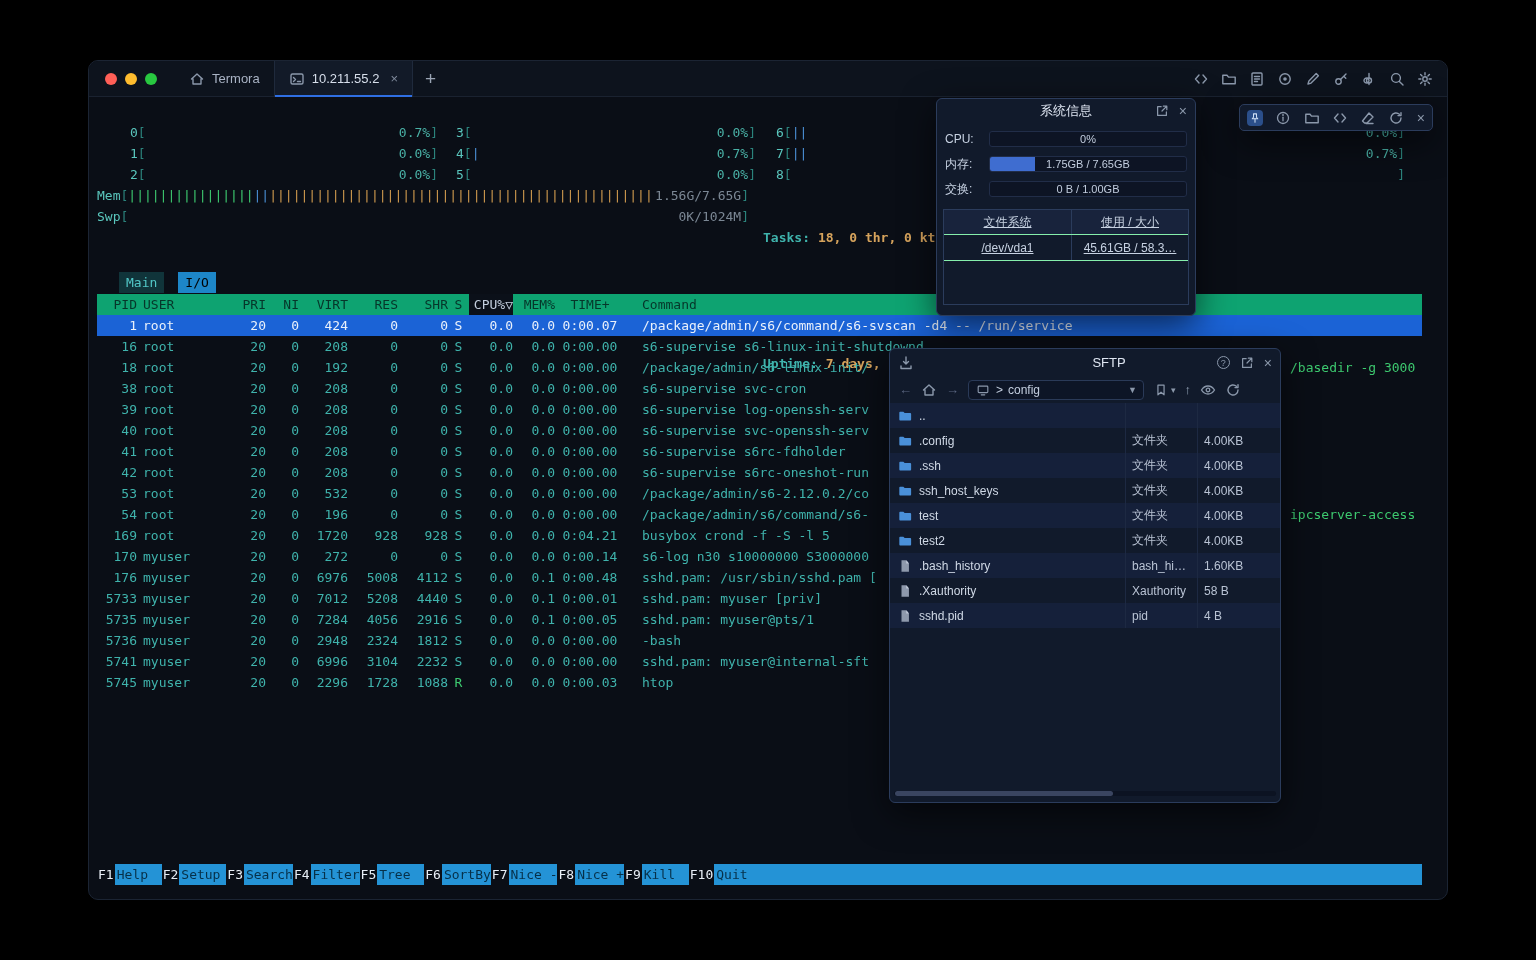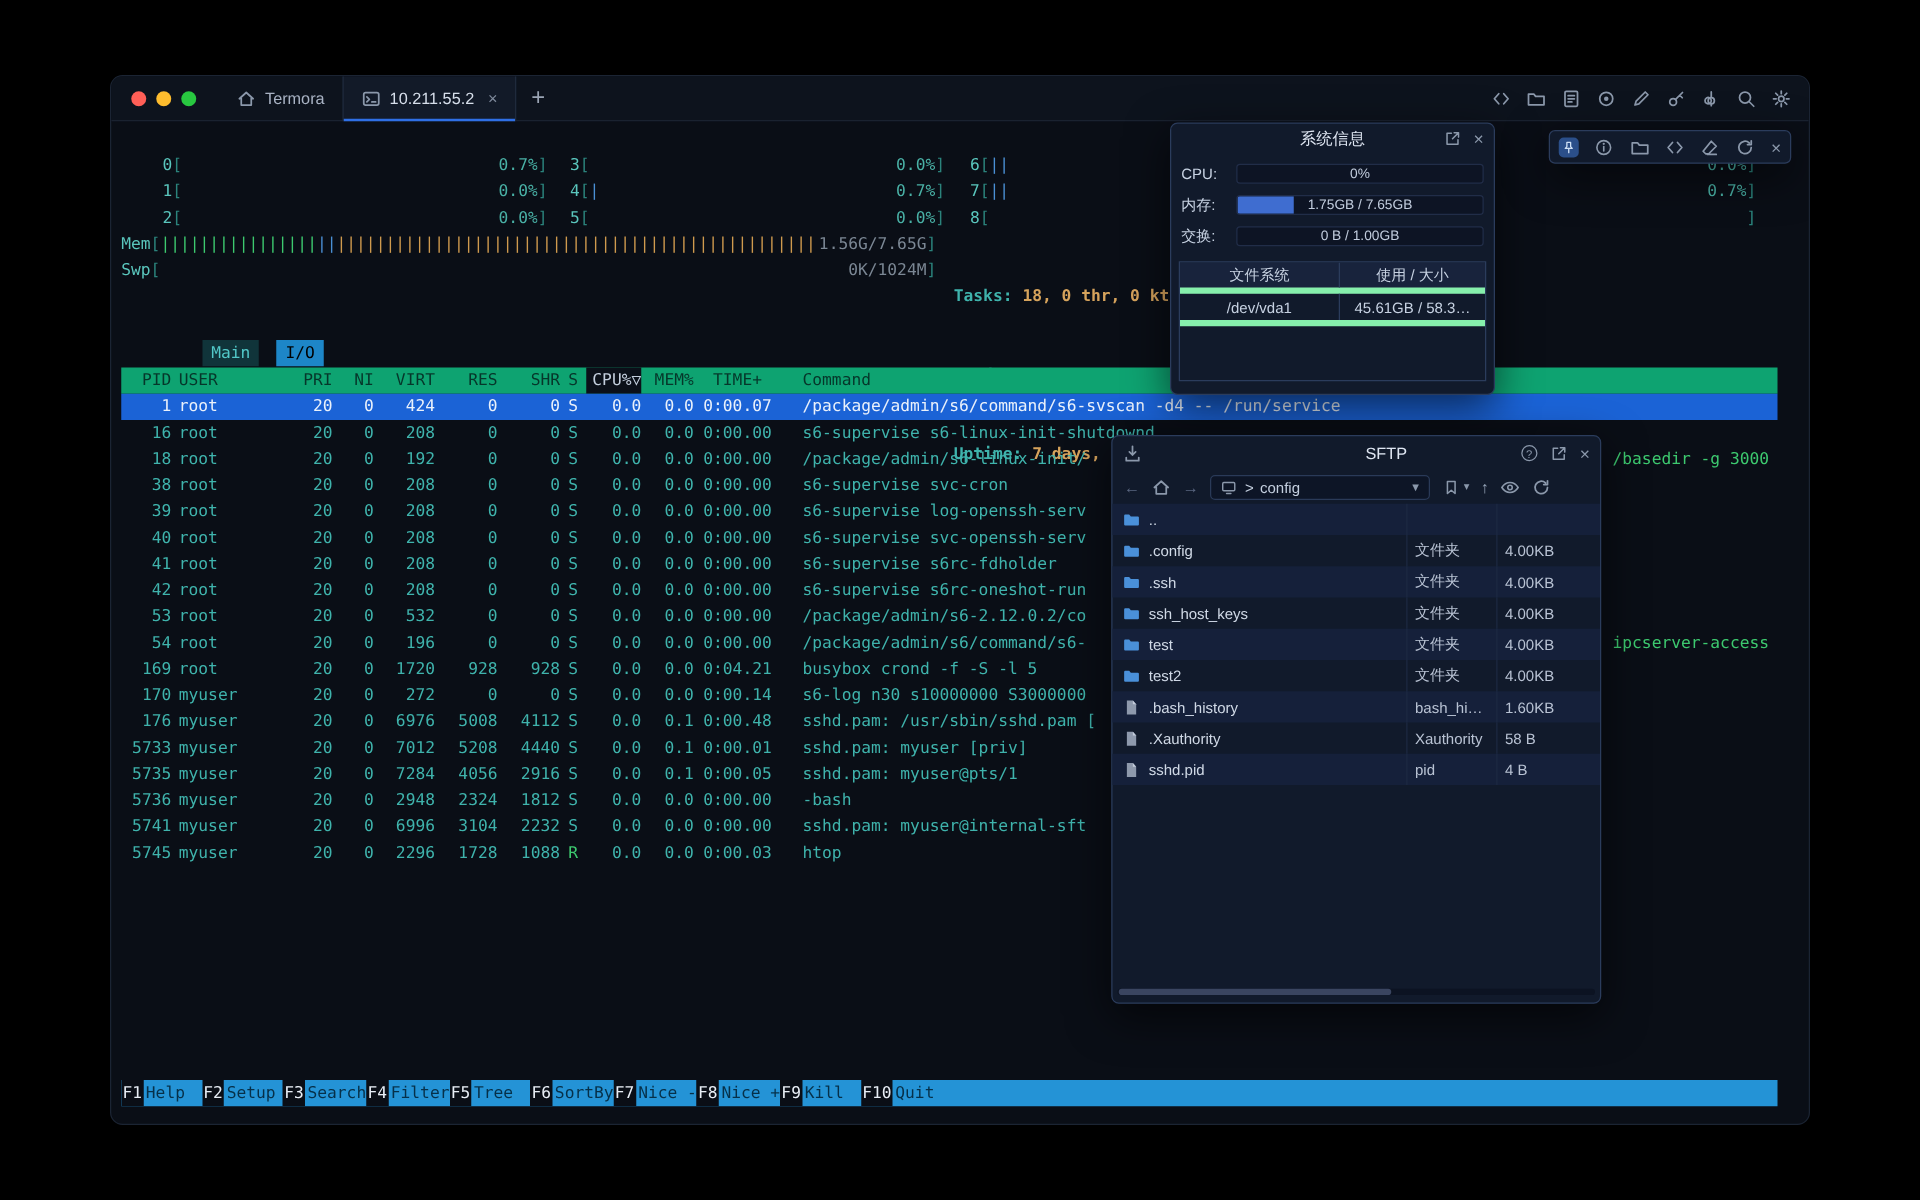--- a/index.html
+++ b/index.html
@@ -46,21 +46,21 @@
   .pg{color:#3dc96f}.pb{color:#4a8fd4}.po{color:#cf9a4e}
   .hval { color:#7b8794; }
 
   .rinfo { position:absolute; left:674px; top:88px; white-space:pre; }
   .rinfo > div { height:21px;font-weight:bold; }
   .rlabel { color:#3fb3ac; }
   .rv { margin-left:8px; }
   .rv.amber { color:#d6a35c; }
   .rv.light { color:#dce4ee; }
 
-  .htop-tabs { position:absolute; left:30px; top:175px; display:flex; gap:14px;margin-left:43px; }
+  .htop-tabs { position:absolute; left:30px; top:175px; display:flex; gap:14px; }
   .htab { height:21px; padding:0 7px; }
   .htab.main { background:#10343a; color:#52c8c8; }
   .htab.io   { background:#1d86c8; color:#000000;text-align:center; }
 
   .ptable { position:absolute; left:8px; top:197px; width:1325px; }
   .prow { display:flex; height:21px; position:relative; white-space:pre; }
   .prow > span { display:block; white-space:pre; overflow:hidden; }
   .cpid{width:40px;text-align:right}
   .cuser{width:78px;margin-left:6px}
   .cpri{width:45px;text-align:right}
@@ -96,21 +96,21 @@
   
   .sysinfo { left:847px; top:37px; width:260px; height:218px; }
   .stat { display:flex; align-items:center; height:18px; margin:7px 8px 0; }
   .stat .slabel { width:44px; font-size:12px; }
   .bar { flex:1; height:16px; background:#0d1424; border:1px solid #212d48; border-radius:3px;
     position:relative; overflow:hidden; }
   .fill { position:absolute; left:0; top:0; bottom:0; background:#3f6dd0; }
   .btext { position:absolute; inset:0; display:flex; align-items:center; justify-content:center;
     font-size:11px; color:#c2cdde; }
   .stable { margin:11px 6px 0; border:1px solid #2b3c5c; height:96px; overflow:hidden; }
-  .strow { display:flex; height:26px; border-bottom:5px solid #86efac; }
+  .strow { display:flex; height:26px; border-bottom:1px solid #86efac;text-decoration:underline; }
   .strow.h { background:#18233c; height:25px; }
   .stc { display:flex; align-items:center; justify-content:center; }
   .stc1 { width:128px; border-right:1px solid #2b3c5c; }
   .stc2 { flex:1; }
 
   
   .mini-toolbar { left:1150px; top:43px; width:194px; height:27px; display:flex;
     align-items:center; justify-content:space-between; padding:0 7px; border-radius:5px; }
   .chip { background:#2b4f8a; border-radius:4px; padding:2px; color:#cfe0f5; }
 

